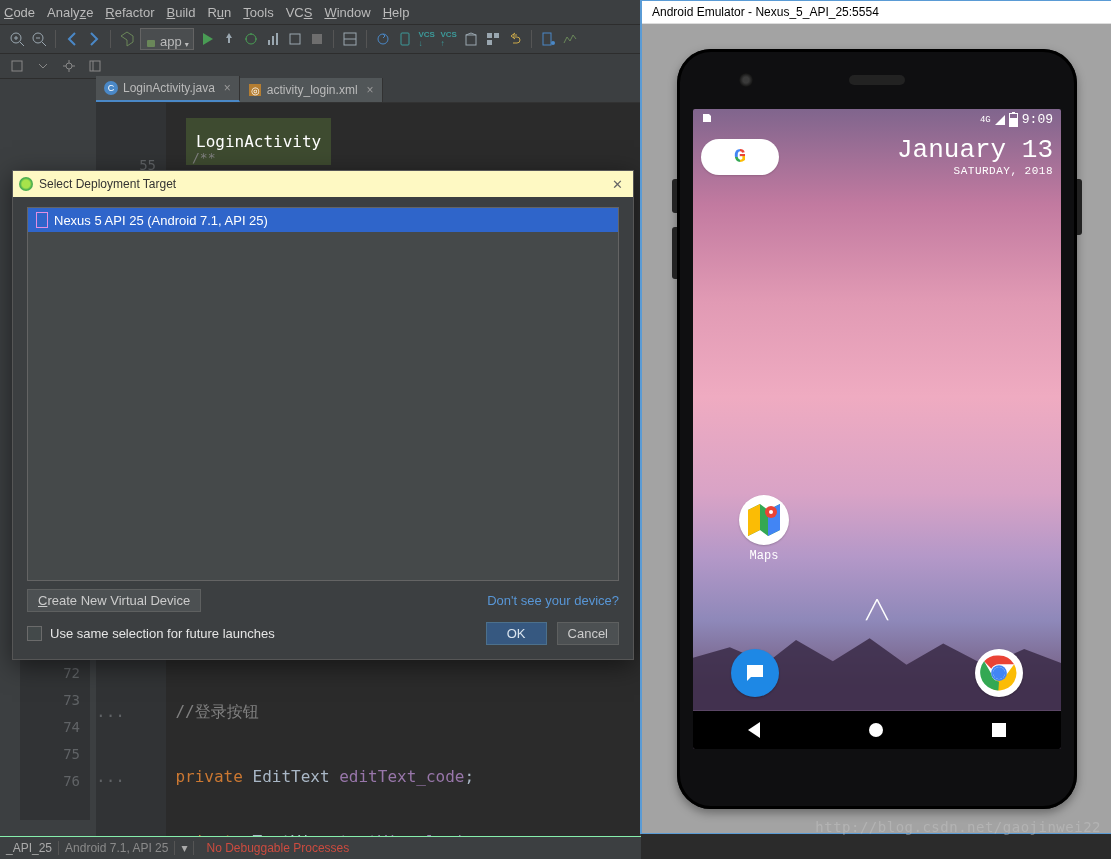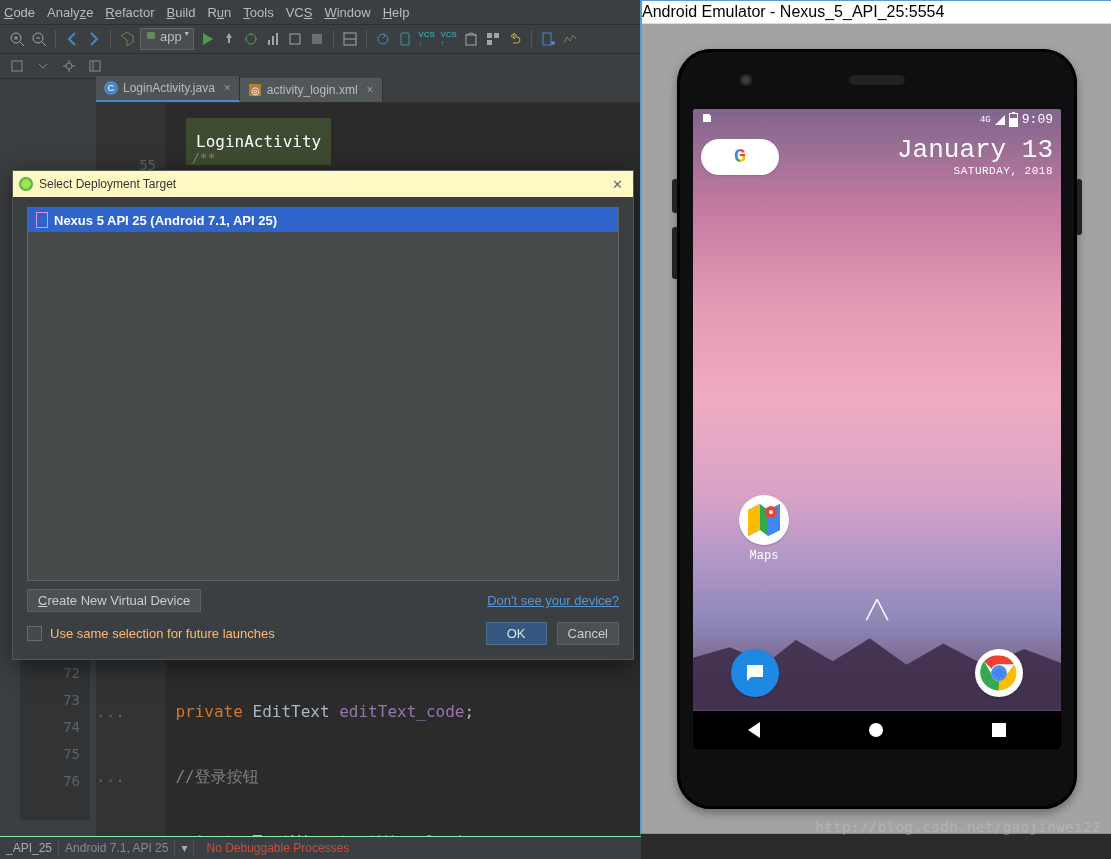--- a/index.html
+++ b/index.html
@@ -48,21 +48,21 @@
     gap: 4px;
   }
   .tb-icon {
     width: 18px; height: 18px;
     display: flex; align-items: center; justify-content: center;
   }
   .tb-sep { width:1px; height:18px; background:#555; margin:0 3px; }
   .tb-icon svg { width:16px; height:16px; }
 
   .app-combo {
-    display:flex; align-items:flex-start; height:20px;
+    display:flex; align-items:flex-end; height:20px;
     border:1px solid #646464; padding:0 4px 0 4px; gap:3px;
     background:#4a4d4f;
   }
   .app-combo .tri { color:#bbb; font-size:8px; }
 
   .breadcrumb-bar {
     height: 24px;
     border-bottom: 1px solid #2d2d2d;
     display:flex; align-items:center;
     padding-left:8px;
@@ -200,21 +200,20 @@
     padding:10px 14px 2px 14px;
     display:flex; flex-direction:column;
     color:#bbb;
     font-size:13px;
   }
   .dlg-section-label { color:#bbb; margin-bottom:6px; }
   .device-list {
     flex:1;
     background:#45494a;
     border:1px solid #646464;
-    font-weight:bold;
   }
   .device-row {
     background:#2f65ca;
     color:#fff;
     height:24px;
     display:flex;
     align-items:center;
     padding-left:8px;
     gap:6px;
     font-size:13px;
@@ -231,30 +230,29 @@
     background:#4c5052;
     border:1px solid #5e6060;
     color:#ccc;
     padding:3px 10px;
     font-size:13px;
     cursor:pointer;
   }
   .btn-gray u { text-decoration: underline; }
   .link {
     color:#5896d6;
-    text-decoration:underline;
     cursor:pointer;
     font-size:13px;
   }
   .dlg-bottom-row2 {
     display:flex; align-items:center; justify-content:space-between;
     margin:10px 0 12px 0;
   }
   .chk {
-    display:flex; align-items:center; gap:8px; color:#fdba74;
+    display:flex; align-items:center; gap:8px; color:#e5e5e5;
   }
   .chkbox {
     width:13px;height:13px;border:1px solid #6b6b6b;background:#43494a;
   }
   .btn-primary {
     background:#365880;
     border:1px solid #4c708c;
     color:#d9e4ee;
     padding:3px 20px;
     font-size:13px;
@@ -271,24 +269,24 @@
     height: 832px;
     background:#a3a3a3;
     border: 1px solid #5a9bd5;
     border-left-width:2px;
     display:flex; flex-direction:column;
   }
   .emu-title {
     height: 22px;
     background:#fff;
     color:#000;
-    font-size:16px;
+    font-size:12px;
     display:flex;
     align-items:center;
-    padding-left: 0;
+    padding-left: 10px;
     border-bottom:1px solid #ddd;
   }
   .emu-canvas {
     flex:1;
     position:relative;
     display:flex;
     justify-content:center;
     align-items:center;
   }
   .phone {
@@ -678,22 +676,22 @@
 
   <div style="position:absolute;left:96px;top:660px;width:544px;">
     <div class="gutter" style="position:absolute;left:-76px;top:0;height:160px;">
       <div class="ln">72</div>
       <div class="ln">73</div>
       <div class="ln">74</div>
       <div class="ln">75</div>
       <div class="ln">76</div>
     </div>
     <div class="code-surface" style="position:relative;left:0;top:0;">
+      <div class="code-line"><span class="dots">...</span>    <span class="comment">//登录按钮</span></div>
       <div class="code-line"><span class="dots">...</span>    <span class="kw">private</span> <span class="type">EditText</span> <span class="field">editText_code</span><span>;</span></div>
-      <div class="code-line"><span class="dots">...</span>    <span class="comment">//登录按钮</span></div>
       <div class="code-line"><span class="dots">...</span>    <span class="kw">private</span> <span class="type">TextView</span> <span class="field">textView_login</span><span>;</span></div>
       
       
     </div>
   </div>
 
   <div class="status-bar">
     <span class="device">_API_25</span>
     <span class="api">Android 7.1, API 25</span>
     <span class="tri">▾</span>

